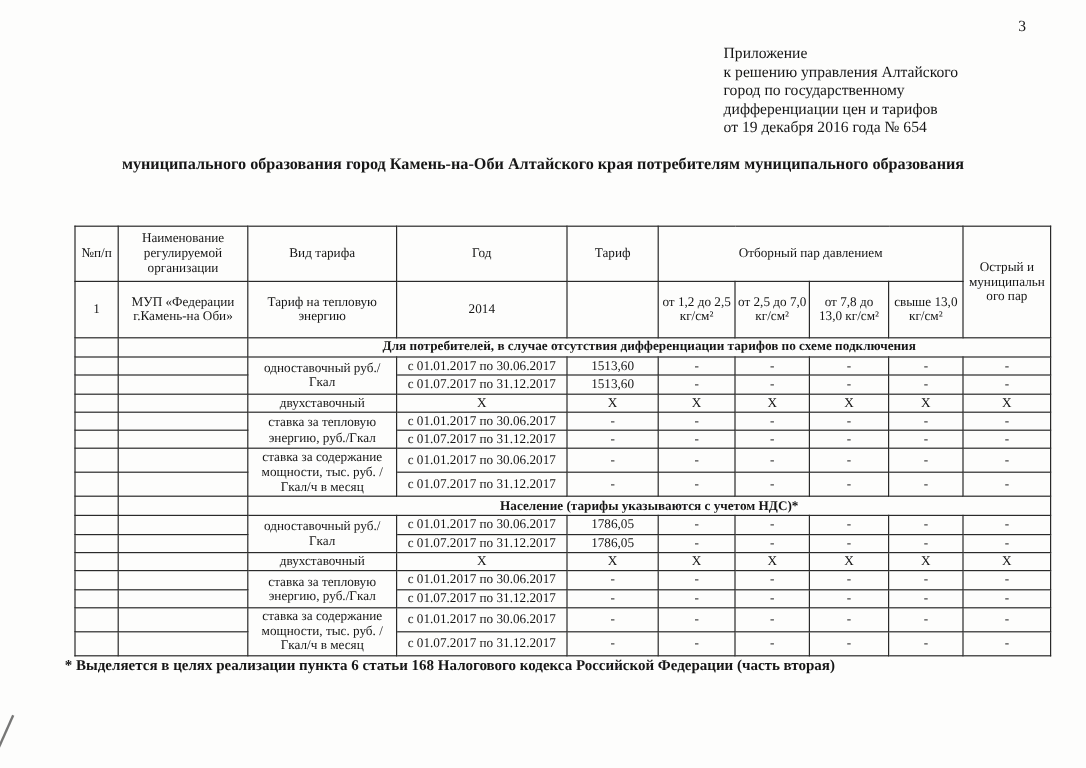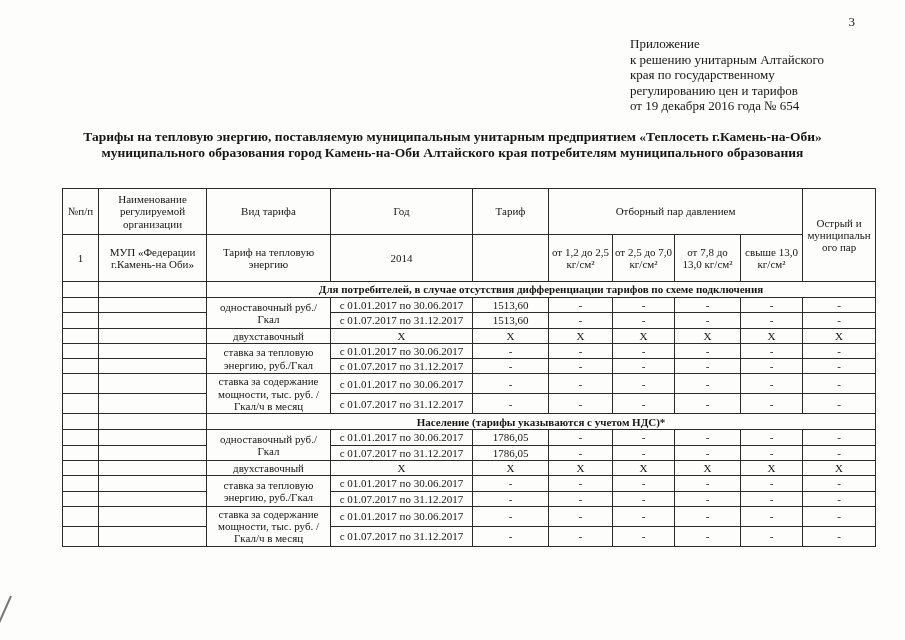--- a/index.html
+++ b/index.html
@@ -13,21 +13,21 @@
     overflow: hidden;
   }
   .page { position: relative; width: 905px; height: 640px; }
 
   .page-number {
     position: absolute; top: 14px; right: 50px;
     font-size: 13px;
   }
 
   .annex {
-    position: absolute; top: 36px; left: 630px;
+    position: absolute; top: 36px; left: 603px;
     font-size: 13px; line-height: 15.6px;
   }
 
   .doc-title {
     position: absolute; top: 129px; left: 0; width: 905px;
     text-align: center; font-weight: bold;
     font-size: 13.5px; line-height: 15.5px;
   }
 
   table.tariff {
@@ -68,28 +68,27 @@
 </style>
 </head>
 <body>
 
 <div class="page">
 
   <div class="page-number">3</div>
 
   <div class="annex">
     <div>Приложение</div>
-    <div>к решению унитарным Алтайского</div>
-    <div>края по государственному</div>
-    <div>регулированию цен и тарифов</div>
+    <div>к решению управления Алтайского</div>
+    <div>город по государственному</div>
+    <div>дифференциации цен и тарифов</div>
     <div>от 19 декабря 2016 года № 654</div>
   </div>
 
   <div class="doc-title">
-    <div>Тарифы на тепловую энергию, поставляемую муниципальным унитарным предприятием «Теплосеть г.Камень-на-Оби»</div>
     <div>муниципального образования город Камень-на-Оби Алтайского края потребителям муниципального образования</div>
   </div>
 
   <table class="tariff">
     <colgroup>
       <col style="width:36px">
         <col style="width:108px">
         <col style="width:124px">
         <col style="width:142px">
       <col style="width:76px">
@@ -298,16 +297,17 @@
         <td>-</td>
         <td>-</td>
         <td>-</td>
         <td>-</td>
         <td>-</td>
         <td>-</td>
       </tr>
     </tbody>
   </table>
 
+  <div class="footnote">* Выделяется в целях реализации пункта 6 статьи 168 Налогового кодекса Российской Федерации (часть вторая)</div>
 
   <div class="scan-mark"></div>
 
 </div>
 
 </body></html>

